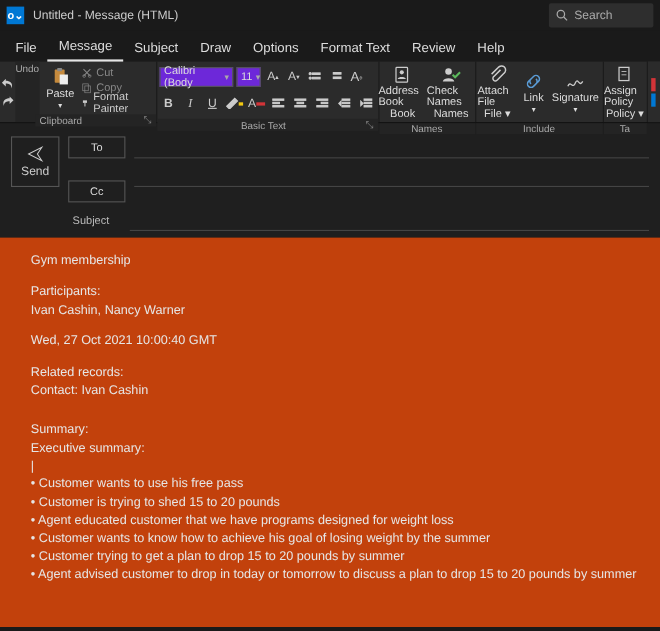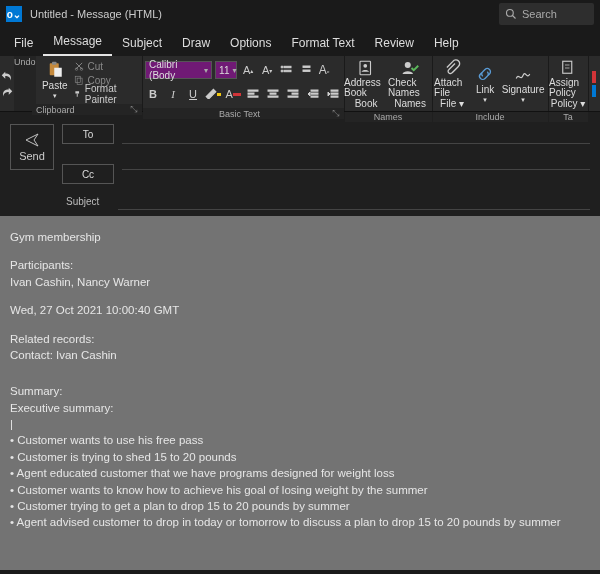--- a/index.html
+++ b/index.html
@@ -61,21 +61,21 @@
     display:flex; flex-direction:column; align-items:center;
     justify-content:center; width:44px; height:100%;
     color:#ddd; font-size:10px; gap:1px; cursor:pointer;
   }
   .big-btn svg { width:18px; height:18px; fill:#ddd; }
   .small-col { display:flex; flex-direction:column; gap:0; font-size:10px;}
   .small-line { display:flex; align-items:center; gap:4px; color:#888; height:14px; padding:0 2px;}
   .small-line svg { width:10px; height:10px; fill:#888; }
   .font-row { display:flex; align-items:center; gap:3px; height:22px; }
   .font-select {
-    background:#701a75; color:#ddd; font-size:10px; height:18px;
+    background:#6d28d9; color:#ddd; font-size:10px; height:18px;
     padding:0 3px; display:flex; align-items:center;
     border:1px solid #555;
   }
   .font-name { width:67px; }
   .font-size { width:22px; }
   .chev { margin-left:3px; font-size:8px; color:#aaa; }
   .mini-btn { width:16px; height:16px; display:flex; align-items:center; justify-content:center; color:#ccc; font-size:11px; cursor:pointer;}
   .mini-btn svg { width:12px; height:12px; fill:#ccc; stroke:#ccc;}
   .fmt-row { display:flex; align-items:center; gap:4px; height:22px; }
   .group-label-row{
@@ -101,21 +101,21 @@
   .fields-col{ flex:1; display:flex; flex-direction:column; gap:6px; }
   .field-line{
     height:20px; border-bottom:1px solid #444;
   }
   .subject-row{
     display:flex; align-items:center; padding:2px 10px 6px 66px; background:#1f1f1f;
   }
   .subject-label{ width:52px; font-size:10px; color:#bbb; }
   .subject-field{ flex:1; height:18px; border-bottom:1px solid #444;}
   .msg-body{
-    padding:14px 10px 10px 10px; background:#737373; color:#e6e6e6;
+    padding:14px 10px 10px 28px; background:#c2410c; color:#e6e6e6;
     font-size:11.5px; line-height:1.25; height:calc(574px - 28px - 28px - 56px - 14px - 70px - 24px);
     overflow:hidden;
   }
   .msg-body p{ margin:0 0 2px 0;}
   .gap{ height:12px;}
   .gap8{ height:8px;}
   .yellow-underline{ border-bottom:3px solid #f2c811; display:inline-block; width:8px; height:0; vertical-align:bottom;}
   .red-box{ border-bottom:3px solid #d13438; display:inline-block; width:8px; height:0; vertical-align:bottom;}
   .rib-right-edge{ width:12px; background:#2b2b2b; display:flex; flex-direction:column; align-items:center; justify-content:center;}
   .rib-right-edge div{ width:4px; height:12px; background:#d13438; margin:1px;}

